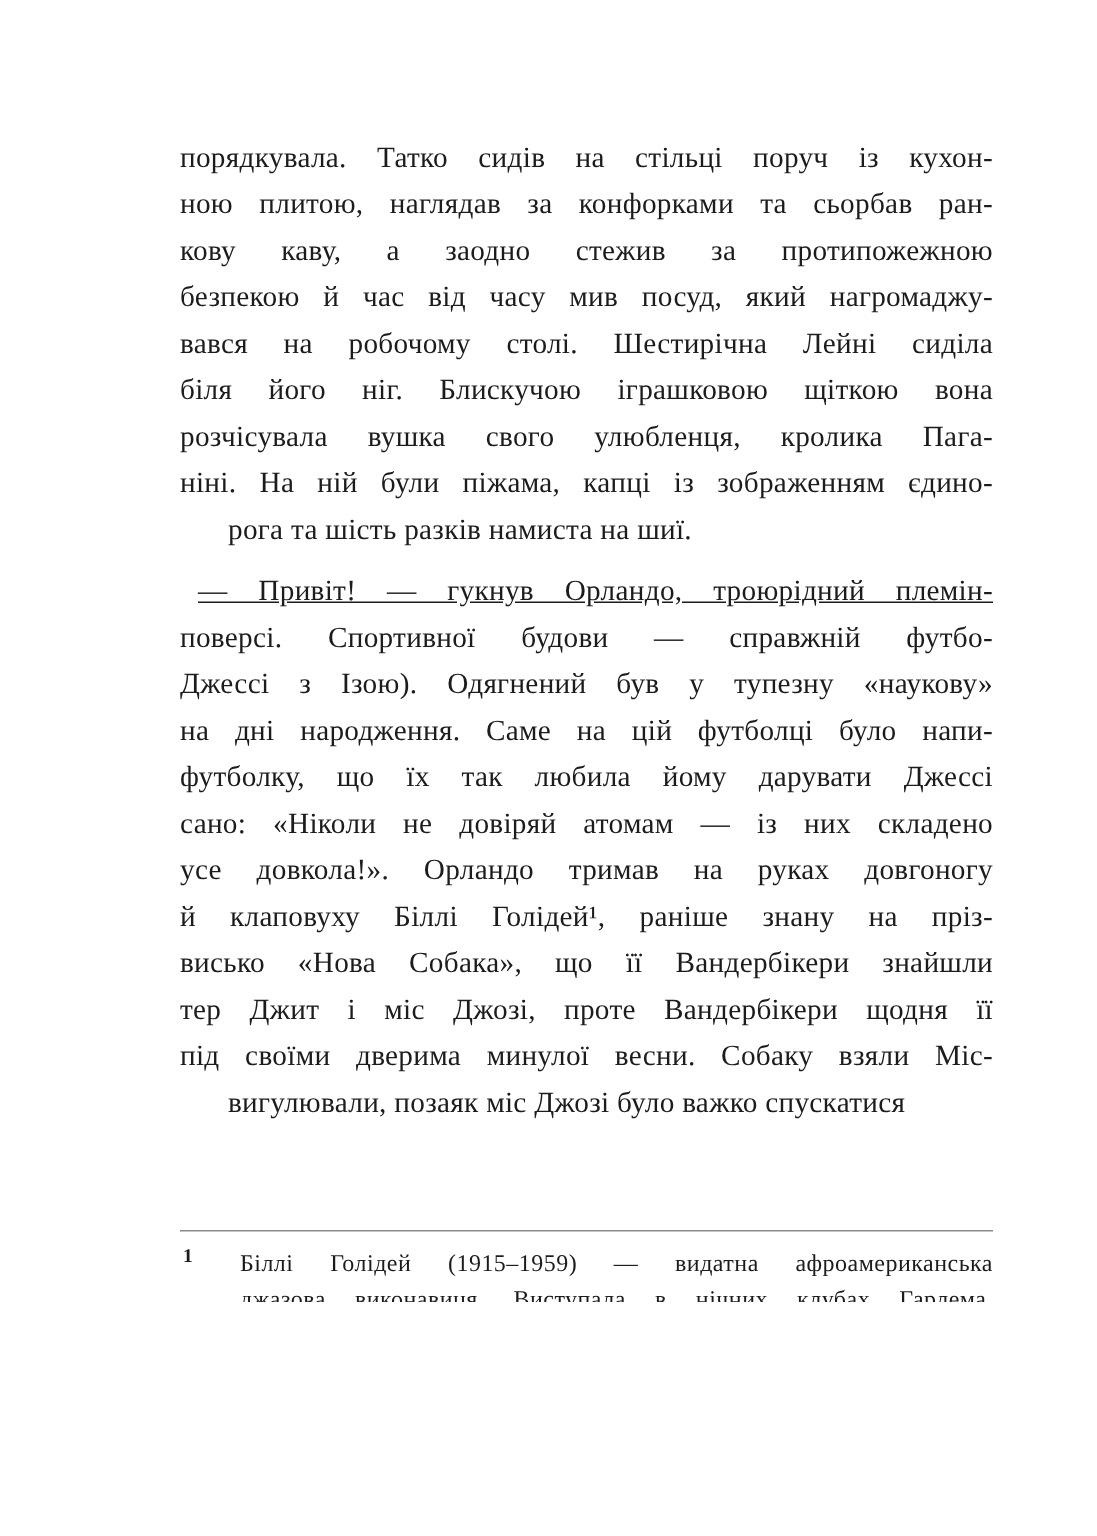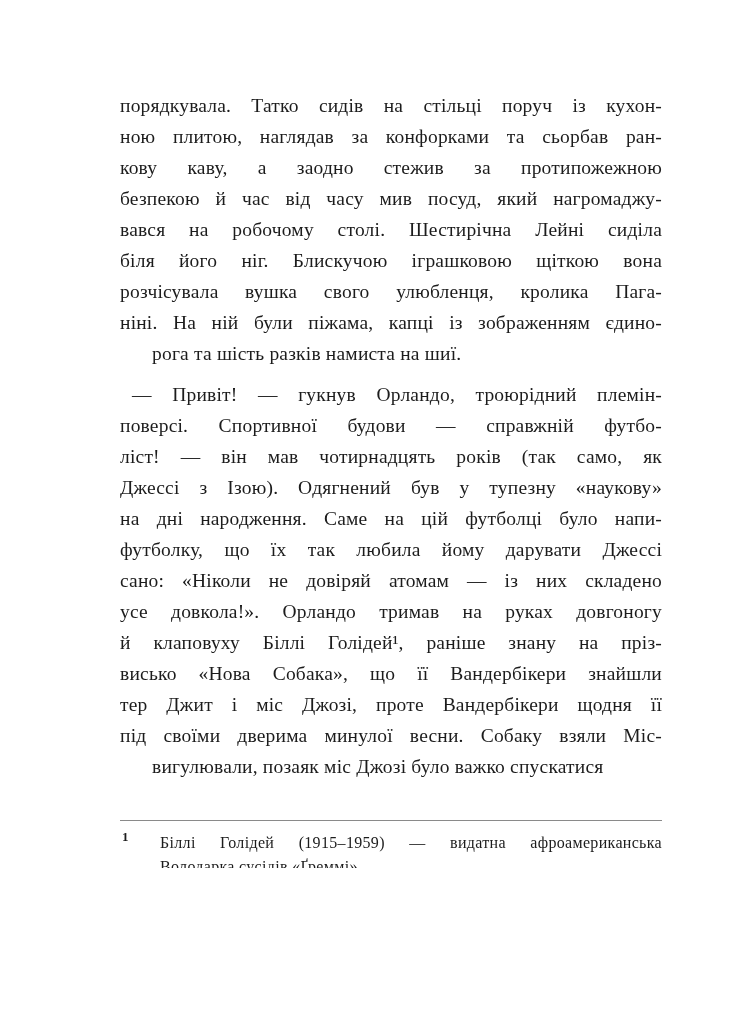--- a/index.html
+++ b/index.html
@@ -31,20 +31,21 @@
     text-align: justify;
     text-align-last: justify;
     letter-spacing: 0.01em;
   }
   .line.last {
     text-align-last: left;
     margin-left: 32px;
   }
   .paragraph.indent .line:first-child {
     text-indent: 12px;
+    text-decoration: underline;
   }
   .footnote-area {
     position: absolute;
     left: 120px;
     top: 820px;
     width: 542px;
     border-top: 1px solid #8a8a8a;
     padding-top: 10px;
   }
   .footnote {
@@ -105,39 +106,39 @@
         <div class="line">безпекою й час від часу мив посуд, який нагромаджу-</div>
         <div class="line">вався на робочому столі. Шестирічна Лейні сиділа</div>
         <div class="line">біля його ніг. Блискучою іграшковою щіткою вона</div>
         <div class="line">розчісувала вушка свого улюбленця, кролика Пага-</div>
         <div class="line">ніні. На ній були піжама, капці із зображенням єдино-</div>
         <div class="line last">рога та шість разків намиста на шиї.</div>
       </div>
       <div class="paragraph indent">
         <div class="line">— Привіт! — гукнув Орландо, троюрідний племін-</div>
         <div class="line">поверсі. Спортивної будови — справжній футбо-</div>
-        <div class="line">ліст! — він мав чотирнадцять років (так само, як</div>
         <div class="line">Джессі з Ізою). Одягнений був у тупезну «наукову»</div>
         <div class="line">на дні народження. Саме на цій футболці було напи-</div>
         <div class="line">футболку, що їх так любила йому дарувати Джессі</div>
         <div class="line">сано: «Ніколи не довіряй атомам — із них складено</div>
         <div class="line">усе довкола!». Орландо тримав на руках довгоногу</div>
         <div class="line">й клаповуху Біллі Голідей¹, раніше знану на пріз-</div>
         <div class="line">висько «Нова Собака», що її Вандербікери знайшли</div>
         <div class="line">тер Джит і міс Джозі, проте Вандербікери щодня її</div>
         <div class="line">під своїми дверима минулої весни. Собаку взяли Міс-</div>
         <div class="line last">вигулювали, позаяк міс Джозі було важко спускатися</div>
       </div>
     </main>
 
   <div class="footnote-area">
     <div class="footnote">
       <span class="fn-marker">1</span>
       <div>
           <div class="fn-line">Біллі Голідей (1915–1959) — видатна афроамериканська</div>
+          <div class="fn-line">джазова виконавиця. Виступала в нічних клубах Гарлема.</div>
           <div class="fn-line last">Володарка сусідів «Ґреммі».</div>
         </div>
     </div>
   </div>
 
   <footer class="page-footer">
     <span class="ornament flip">❧</span>
     <span class="page-number">10</span>
     <span class="ornament">❧</span>
   </footer>

